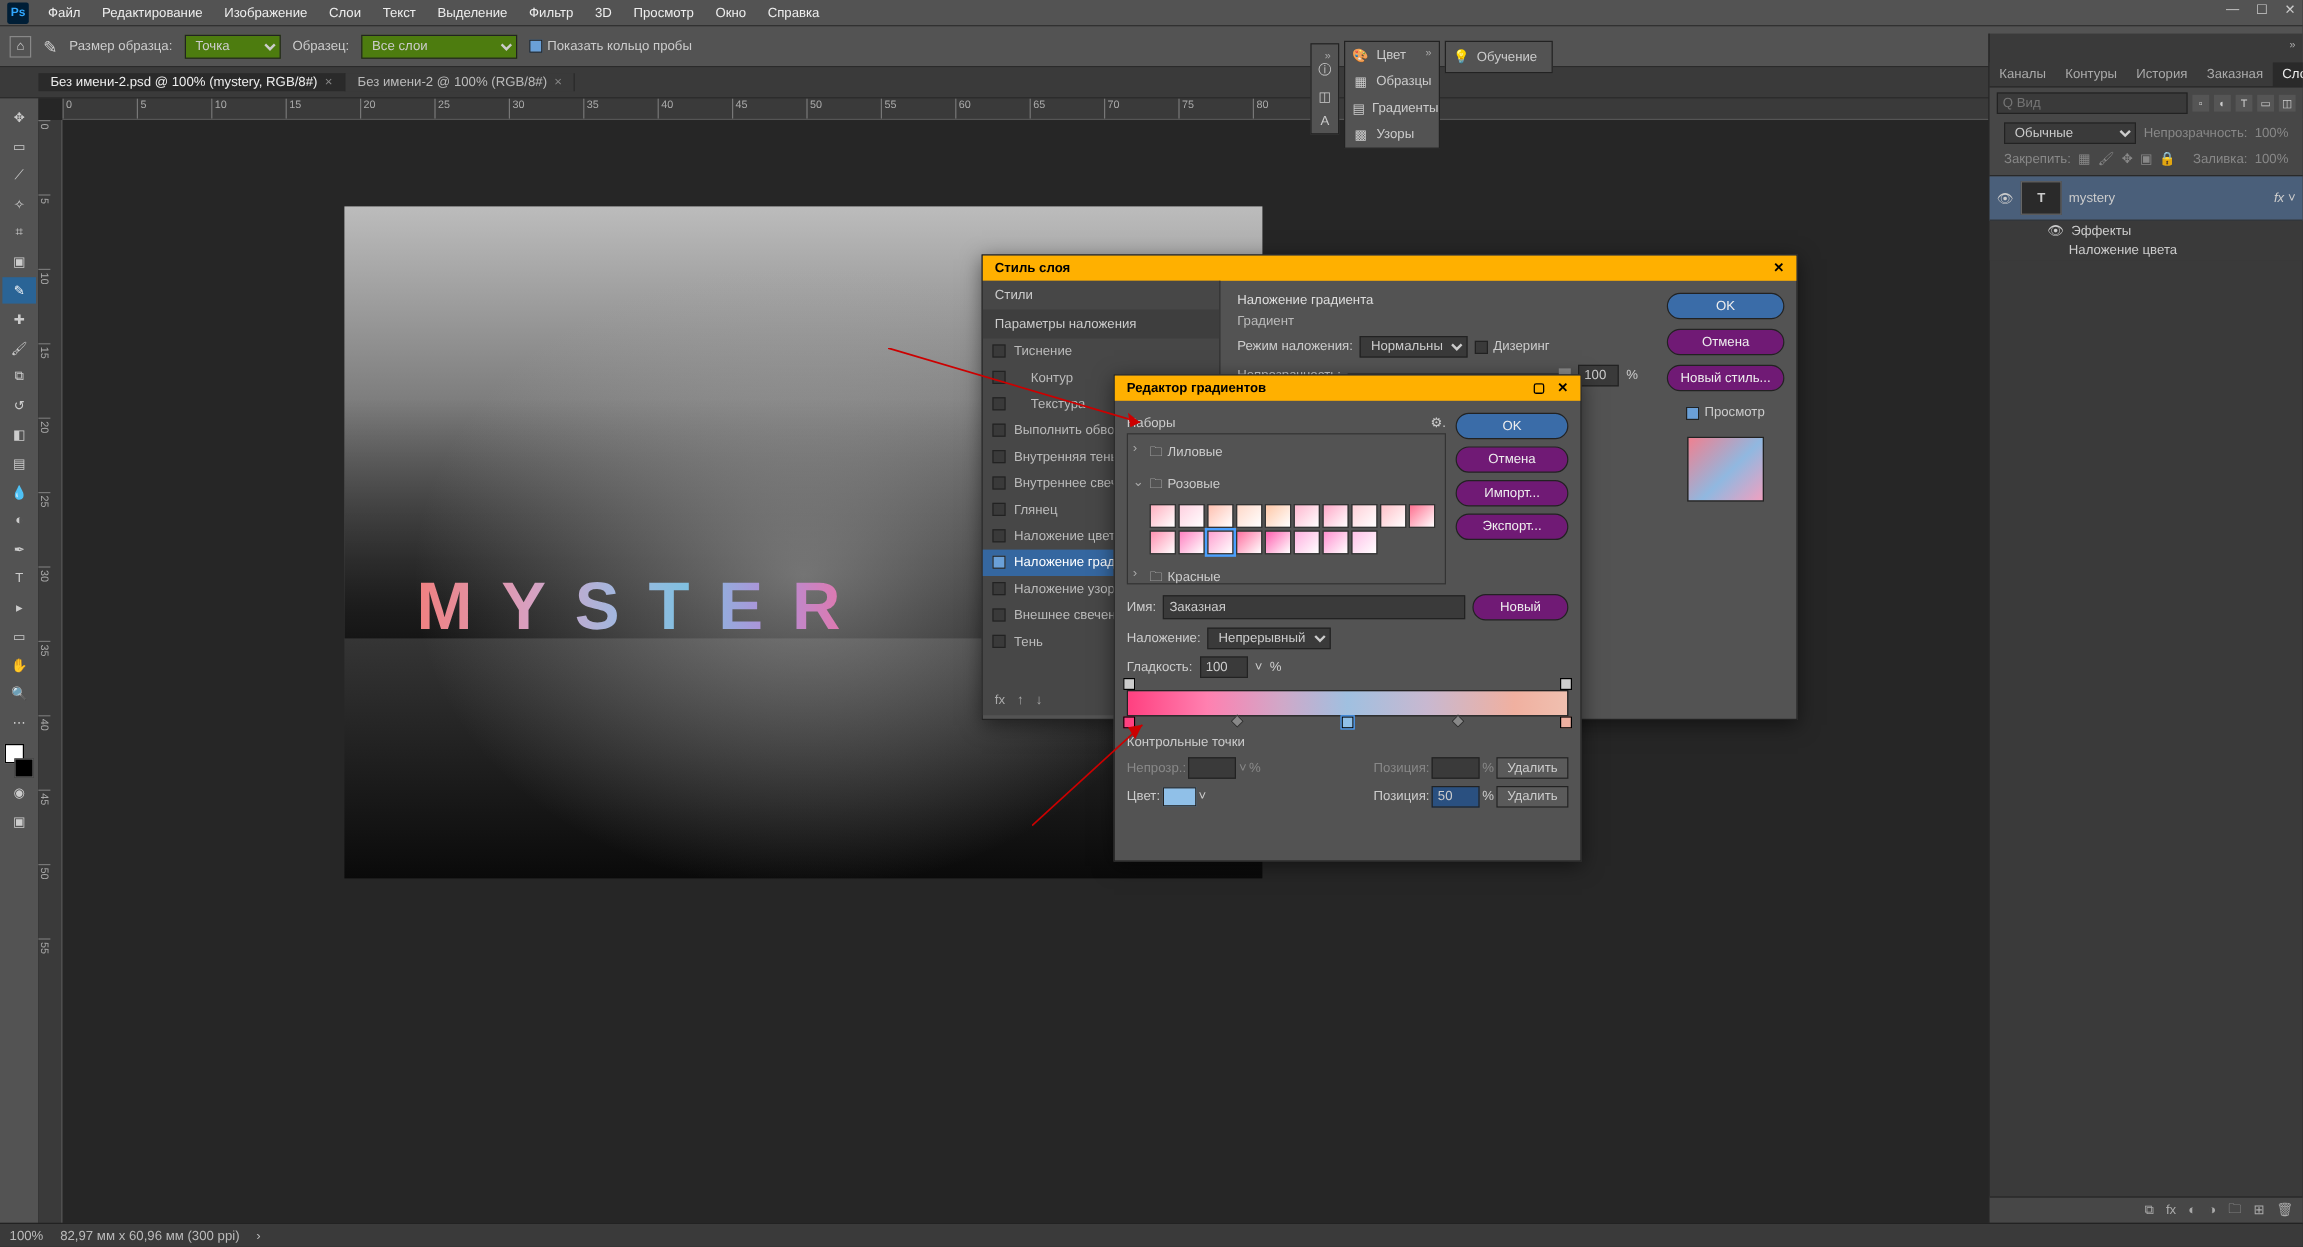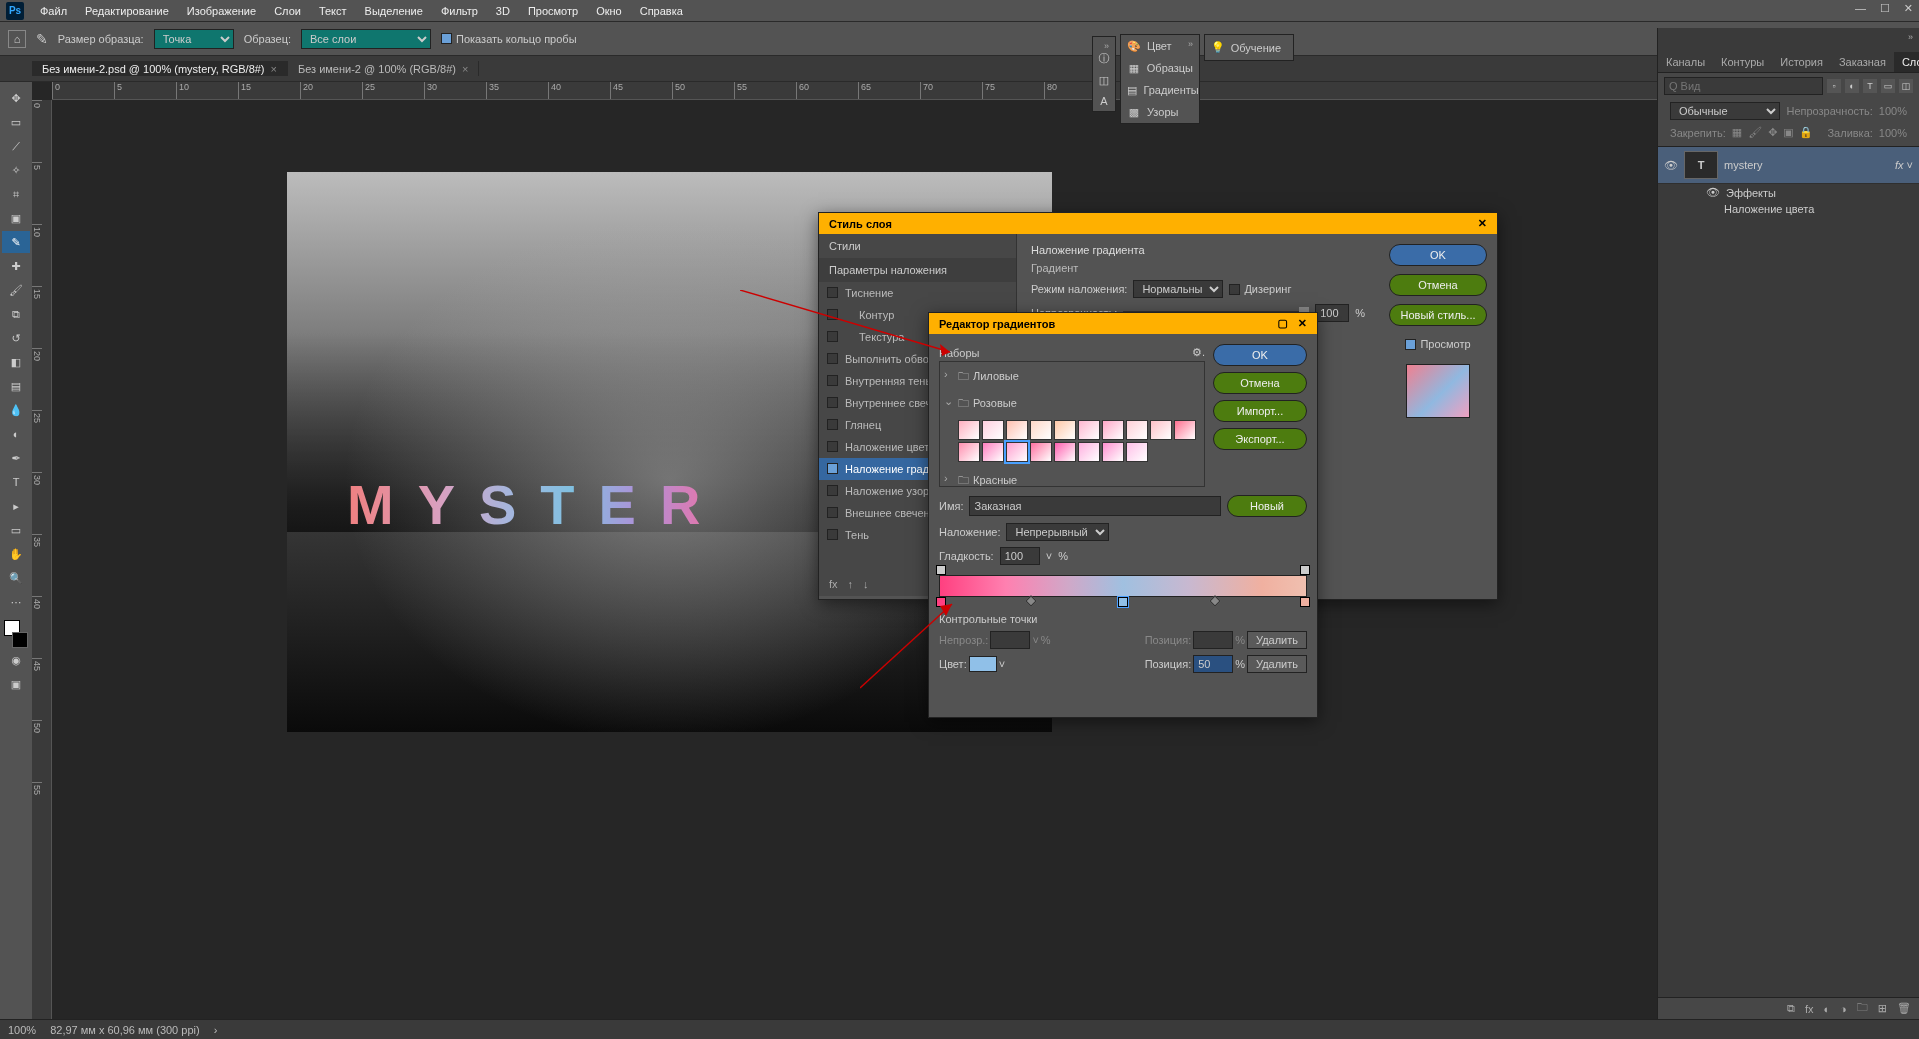--- a/index.html
+++ b/index.html
@@ -3,21 +3,21 @@
 <meta charset="utf-8">
 <style>
 * { margin: 0; padding: 0; box-sizing: border-box; font-family: "Segoe UI", Tahoma, sans-serif; font-size: 11px; user-select: none; }
 body { background: #323232; color: #ccc; width: 1919px; height: 1039px; overflow: hidden; position: relative; }
 .titlebar-controls { position: absolute; right: 6px; top: 2px; display: flex; gap: 14px; color: #ccc; }
 .menubar { height: 22px; background: #535353; display: flex; align-items: center; padding: 0 6px; gap: 2px; border-bottom: 1px solid #2a2a2a; }
 .menubar .ps-icon { width: 18px; height: 18px; background: #001e36; color: #31a8ff; display: flex; align-items: center; justify-content: center; font-weight: bold; font-size: 10px; margin-right: 6px; border-radius: 2px; }
 .menubar .menu-item { padding: 3px 8px; color: #eee; }
 .optionsbar { height: 34px; background: #535353; display: flex; align-items: center; padding: 0 8px; gap: 10px; border-bottom: 1px solid #2a2a2a; }
 .optionsbar .home-icon { width: 18px; height: 18px; border: 1px solid #888; display:flex; align-items:center; justify-content:center; }
-.optionsbar select, .optionsbar input[type="text"] { background: #0f766e; border: 1px solid #222; color: #ccc; height: 20px; padding: 0 4px; }
+.optionsbar select, .optionsbar input[type="text"] { background: #4d7c0f; border: 1px solid #222; color: #ccc; height: 20px; padding: 0 4px; }
 .optionsbar .label { color: #ccc; }
 .optionsbar .chk { display: flex; align-items: flex-start; gap: 4px; }
 .right-sysicons { position: absolute; right: 8px; top: 28px; display: flex; gap: 12px; color: #ccc; }
 .tabbar { height: 26px; background: #3a3a3a; display: flex; align-items: center; padding-left: 32px; border-bottom: 1px solid #2a2a2a; }
 .doc-tab { height: 15px; display: flex; align-items: center; padding: 0 10px; color: #bbb; background: #3a3a3a; border-right: 1px solid #2a2a2a; gap: 6px; }
 .doc-tab.active { background: #2a2a2a; color: #eee; }
 .doc-tab .x { color: #888; }
 .main { display: flex; height: calc(100% - 100px); }
 .toolbar { width: 32px; background: #535353; display: flex; flex-direction: column; align-items: center; padding-top: 4px; }
 .toolbar .tool { width: 28px; height: 22px; display: flex; align-items: center; justify-content: center; color: #ccc; margin: 1px 0; }
@@ -67,21 +67,21 @@
 .ls-left .item { padding: 5px 10px 5px 26px; color: #bbb; position: relative; display:flex; }
 .ls-left .item input[type=checkbox]{ position:absolute; left:8px; appearance:none; width:11px; height:11px; background:#3a3a3a; border:1px solid #222;}
 .ls-left .item input[type=checkbox]:checked{ background:#6aa0d8; }
 .ls-left .item.selected { background: #3567a0; color: #fff; }
 .ls-left .footer { margin-top:auto; padding:6px 10px; display:flex; gap:10px; color:#aaa; }
 .ls-mid { flex: 1; padding: 10px 14px; }
 .ls-mid .sect-title { color: #ddd; margin-bottom: 6px; }
 .ls-mid .row { display: flex; align-items: center; gap: 6px; margin-bottom: 6px; }
 .ls-mid select, .ls-mid input[type=text] { background: #3a3a3a; border: 1px solid #222; color: #ccc; height: 18px; padding: 0 4px; }
 .ls-right { width: 118px; padding: 10px; display: flex; flex-direction: column; gap: 8px; }
-.btn { background: #4d7c0f; border: 1px solid #222; border-radius: 12px; color: #eee; padding: 4px 0; text-align: center; }
+.btn { background: #701a75; border: 1px solid #222; border-radius: 12px; color: #eee; padding: 4px 0; text-align: center; }
 .btn.primary { background: #3a6ca8; }
 .chk2 { display: flex; align-items: center; gap: 4px; }
 .preview-sw { width: 64px; height: 54px; margin: 6px auto; background: linear-gradient(135deg, #f08090, #90b8e0 55%, #f0a0c0); border:1px solid #222; }
 .grad-editor { left: 928px; top: 312px; width: 390px; height: 406px; }
 .ge-body { padding: 10px; height: calc(100% - 24px); display:flex; flex-direction:column; }
 .ge-row { display:flex; gap:8px; }
 .ge-left { flex:1; }
 .ge-right { width: 94px; display: flex; flex-direction: column; gap: 6px; }
 .ge-preset-hdr { display: flex; align-items: center; justify-content: space-between; padding: 2px 0; color:#ccc;}
 .ge-folder { padding: 4px 4px 4px 18px; color: #ccc; position: relative; }

